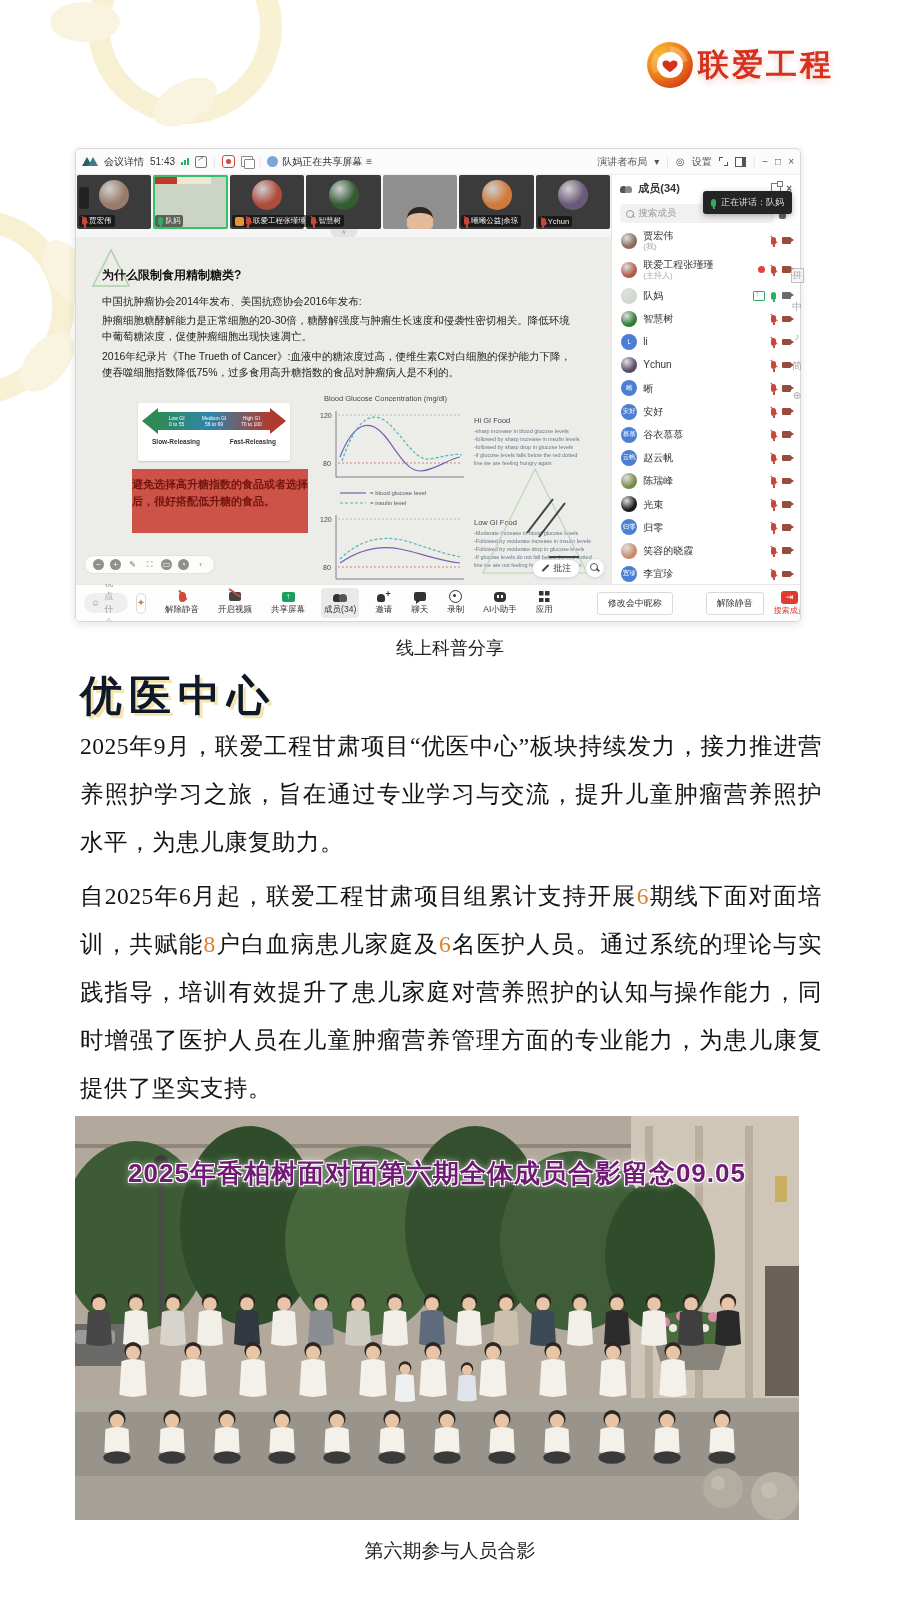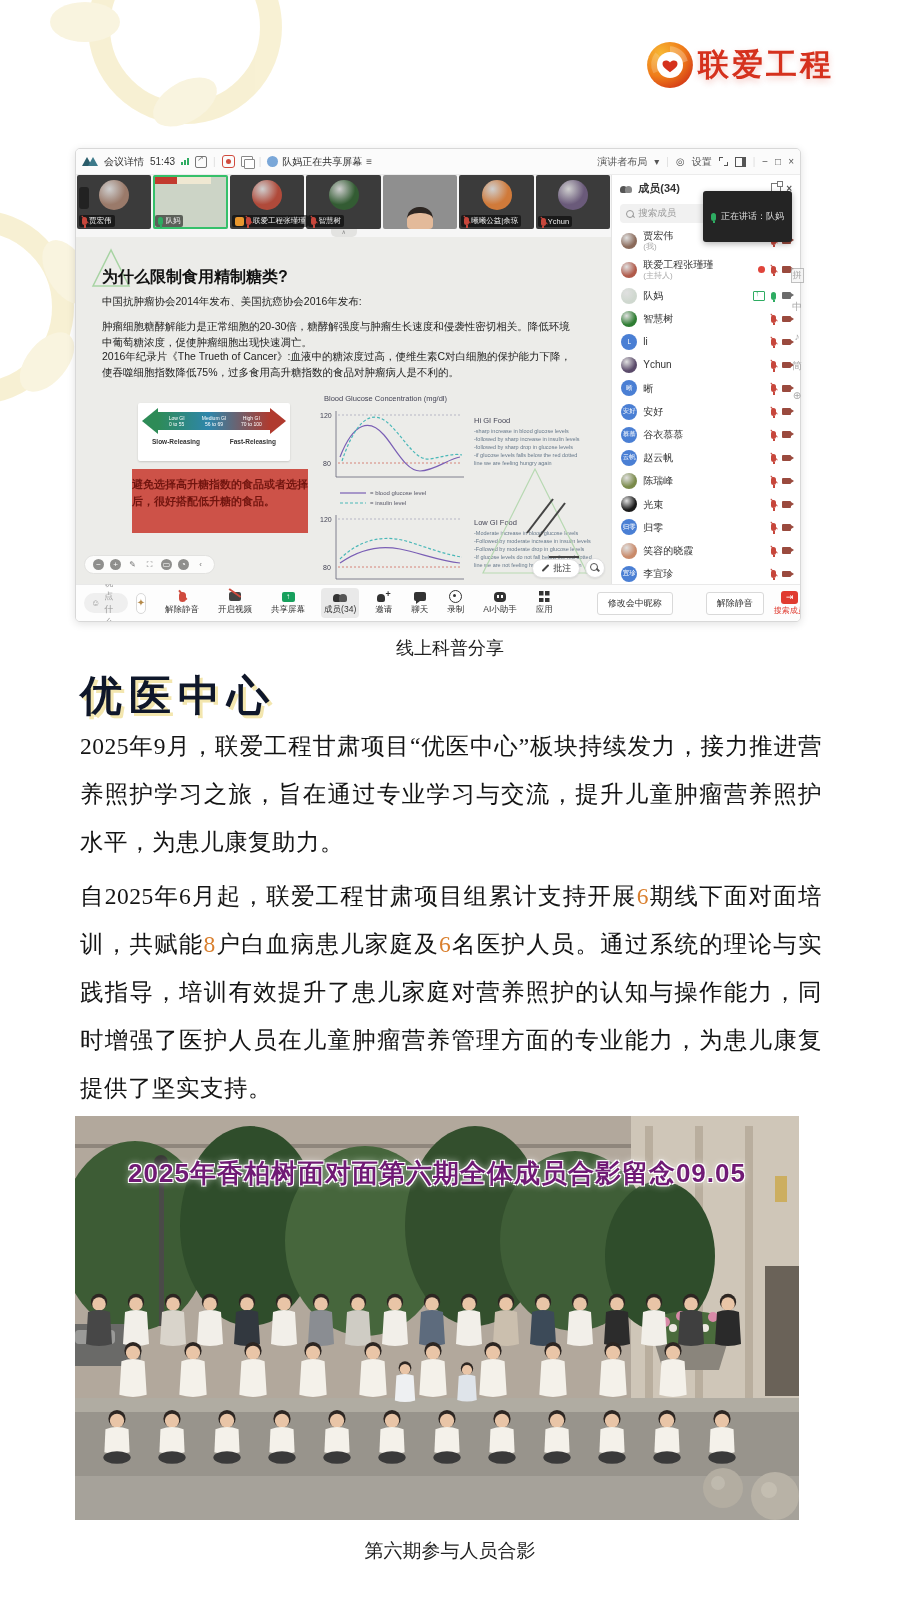--- a/index.html
+++ b/index.html
@@ -64,24 +64,24 @@
   .face-tile .face{position:absolute;left:50%;bottom:0;transform:translateX(-50%);width:26px;height:22px;
                    background:#e3ba9a;border-radius:12px 12px 4px 4px;border-top:6px solid #2d2622;box-sizing:border-box;}
   .hand-badge{width:9px;height:9px;background:#e8972e;border-radius:2px;display:inline-block;}
   .phone-bit{position:absolute;left:2px;top:12px;width:10px;height:22px;background:#222;border-radius:3px;}
   .collapse-tab{align-self:center;width:26px;height:8px;background:#e3e3e1;border-radius:0 0 5px 5px;
                 font-size:6px;color:#888;text-align:center;line-height:7px;flex:0 0 auto;}
   
   .content{flex:1;position:relative;background:#ecece9;min-height:0;overflow:hidden;}
   .tri-sm{position:absolute;left:14px;top:10px;}
   .tri-lg{position:absolute;right:16px;top:224px;}
-  .slide-title{position:absolute;left:26px;top:30px;font-size:16px;font-weight:bold;color:#111;}
+  .slide-title{position:absolute;left:26px;top:30px;font-size:12px;font-weight:bold;color:#111;}
   .slide-line1{position:absolute;left:26px;top:58px;font-size:10.5px;color:#222;text-align:right;}
   .slide-p{position:absolute;left:26px;width:478px;font-size:10.5px;line-height:1.5;color:#222;}
-  .sp1{top:82px;} .sp2{top:112px;}
+  .sp1{top:76px;} .sp2{top:112px;}
   .gi-box{position:absolute;left:62px;top:166px;width:152px;height:58px;background:#fff;border-radius:2px;
           box-shadow:0 1px 2px rgba(0,0,0,.15);padding:5px 4px 2px;box-sizing:border-box;}
   .gi-arrows{display:flex;align-items:center;height:26px;}
   .gi-l{width:0;height:0;border-top:13px solid transparent;border-bottom:13px solid transparent;border-right:16px solid #2e8b57;}
   .gi-r{width:0;height:0;border-top:13px solid transparent;border-bottom:13px solid transparent;border-left:16px solid #b03a2e;}
   .gi-bar{flex:1;height:18px;background:linear-gradient(90deg,#2e8b57,#2e86ab 45%,#b03a2e);display:flex;}
   .gi-bar span{flex:1;color:#fff;font-size:5px;text-align:center;line-height:1.2;padding-top:3px;white-space:pre-line;}
   .gi-labels{display:flex;justify-content:space-between;font-size:6.5px;font-weight:bold;color:#333;padding:4px 10px 0;}
   .warn-box{position:absolute;left:56px;top:232px;width:176px;height:64px;background:#cd5248;color:#72150f;
             font-size:11px;font-weight:bold;line-height:1.55;padding:7px 0;box-sizing:border-box;
@@ -101,21 +101,21 @@
   
   .panel{width:188px;background:#ffffff;border-left:1px solid #e4e4e4;display:flex;flex-direction:column;position:relative;min-height:0;}
   .p-head{height:26px;display:flex;align-items:center;padding:0 8px;gap:5px;font-size:11px;font-weight:bold;color:#333;flex:0 0 auto;}
   .duo{width:13px;height:9px;position:relative;}
   .duo::before,.duo::after{content:"";position:absolute;bottom:0;width:7px;height:7px;border-radius:50% 50% 2px 2px;background:#555;}
   .duo::before{left:0;} .duo::after{left:5px;background:#888;}
   .p-head .spacer{flex:1;}
   .popout{width:8px;height:8px;border:1px solid #777;position:relative;}
   .popout::after{content:"";position:absolute;right:-3px;top:-3px;width:4px;height:4px;border:1px solid #777;background:#fff;}
   .tooltip{position:absolute;right:8px;top:16px;z-index:9;background:#242424;color:#ddd;font-size:9px;
-           border-radius:3px;padding:19px 8px;display:flex;align-items:center;gap:5px;box-shadow:0 2px 6px rgba(0,0,0,.3);}
+           border-radius:3px;padding:5px 8px;display:flex;align-items:center;gap:5px;box-shadow:0 2px 6px rgba(0,0,0,.3);}
   .search-row{display:flex;align-items:center;gap:5px;padding:3px 8px;flex:0 0 auto;}
   .search-box{flex:1;height:19px;background:#f1f1f1;border-radius:4px;display:flex;align-items:center;gap:4px;padding:0 6px;color:#9a9a9a;font-size:9.5px;}
   .s-lens{width:6px;height:6px;border:1.2px solid #999;border-radius:50%;position:relative;flex:0 0 auto;}
   .s-lens::after{content:"";position:absolute;left:5px;top:5px;width:3px;height:1.2px;background:#999;transform:rotate(45deg);}
   .padd{width:13px;height:11px;position:relative;}
   .padd::before{content:"";position:absolute;left:0;bottom:0;width:7px;height:7px;border-radius:50% 50% 2px 2px;background:#666;}
   .padd::after{content:"+";position:absolute;right:0;top:-3px;font-size:8px;color:#666;}
   .m-list{flex:1;overflow:hidden;}
   .m-row{display:flex;align-items:center;gap:6px;padding:0 9px;height:23.2px;}
   .m-row.tall{height:29px;}

